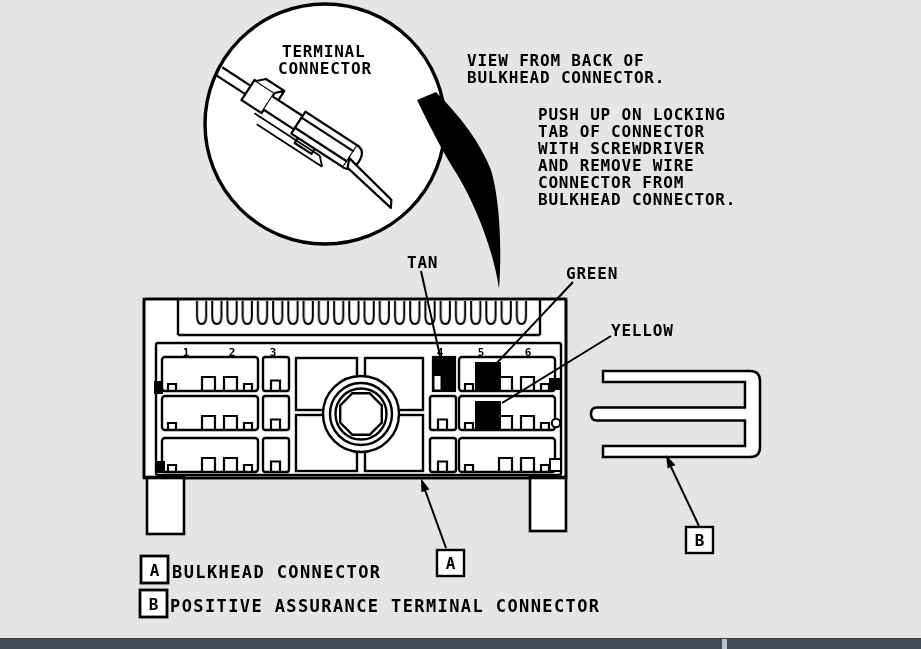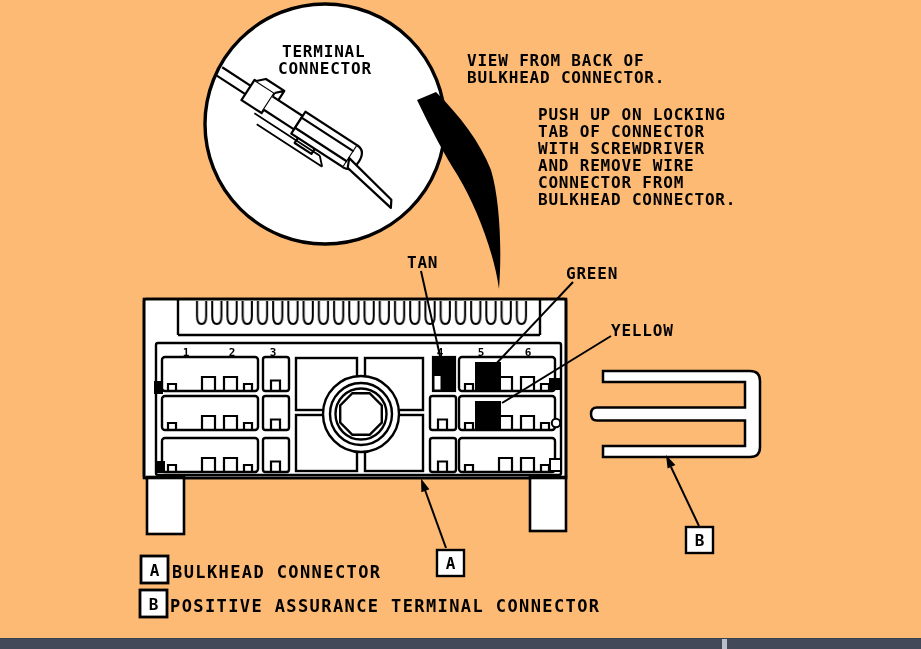--- a/index.html
+++ b/index.html
@@ -1,16 +1,16 @@
 <!DOCTYPE html>
 <html><head>
 <meta charset="utf-8">
 <style>
   html,body{margin:0;padding:0;background:#ffffff;}
-  .stage{position:relative;width:921px;height:649px;background:#fdba74;overflow:hidden;
+  .stage{position:relative;width:921px;height:649px;background:#e5e5e5;overflow:hidden;
          font-family:"DejaVu Sans Mono",monospace;}
   svg{position:absolute;left:0;top:0;}
   text{font-family:"DejaVu Sans Mono",monospace;font-weight:bold;fill:#000;}
   .t16{font-size:16px;letter-spacing:0.8px;}
   .t17{font-size:17px;letter-spacing:1.4px;}
   .t11{font-size:11px;letter-spacing:0;text-anchor:middle;}
   .key{font-size:16px;letter-spacing:0;text-anchor:middle;}
   .bottom-bar{position:absolute;left:0;top:638px;width:921px;height:11px;background:#424a59;
               border-top:1px solid #39404e;box-sizing:border-box;}
   .bar-divider{position:absolute;left:722px;top:0;width:5px;height:100%;background:#b9c0cb;}

